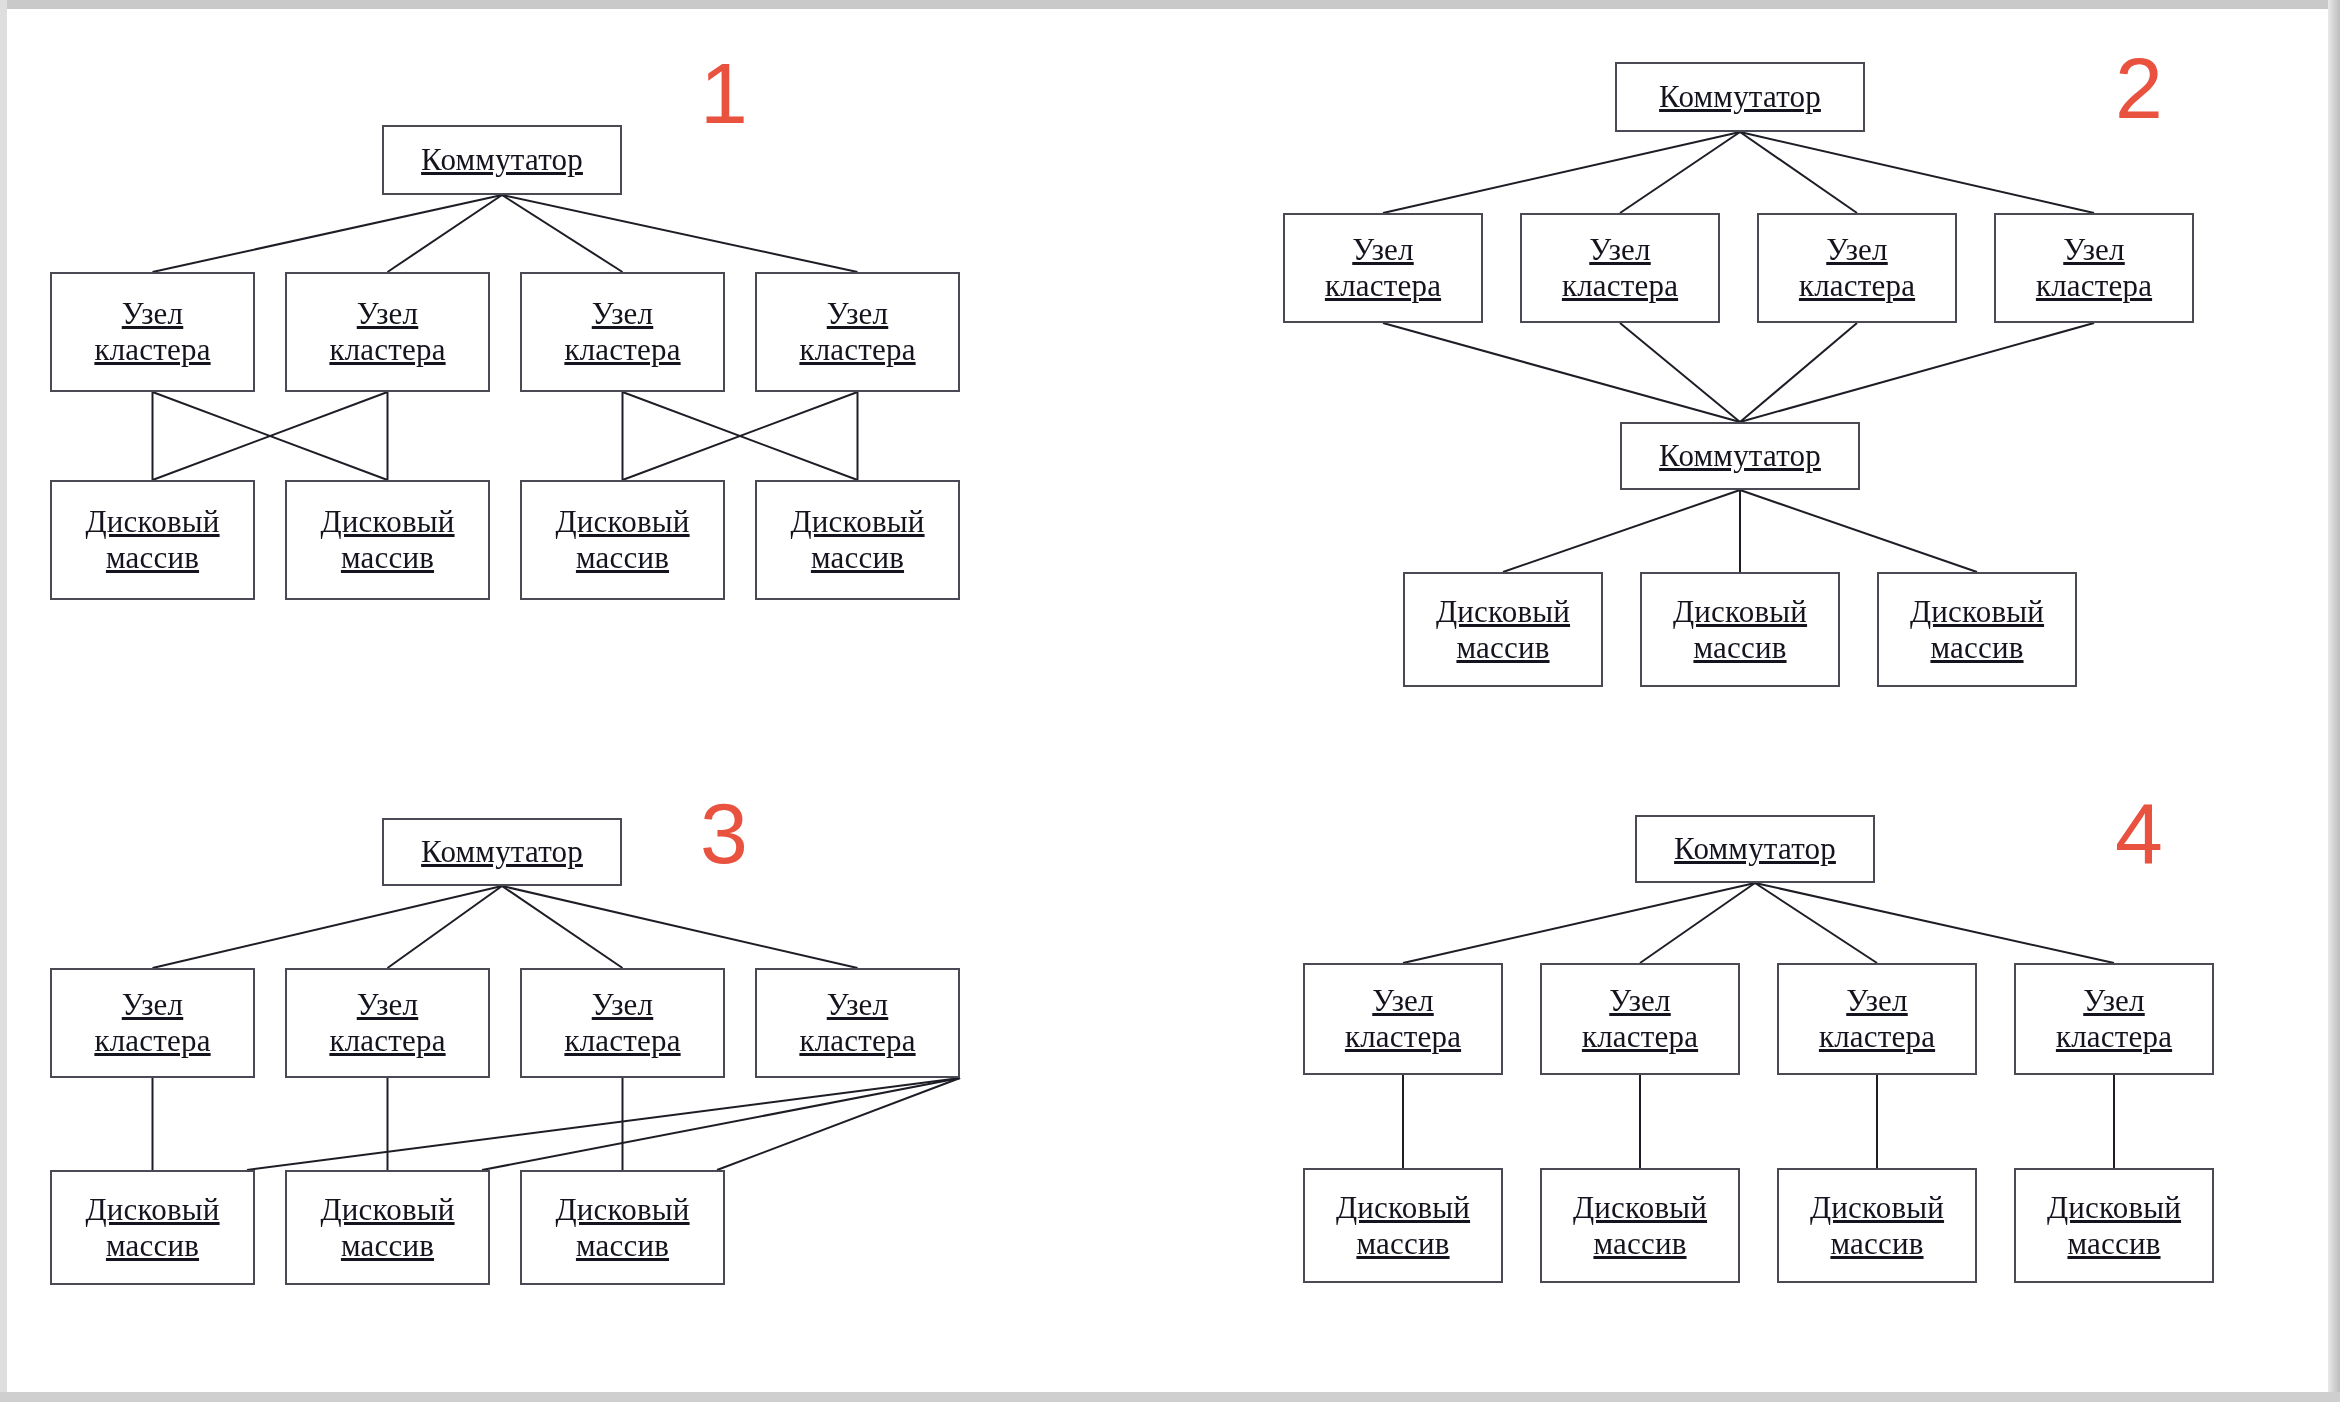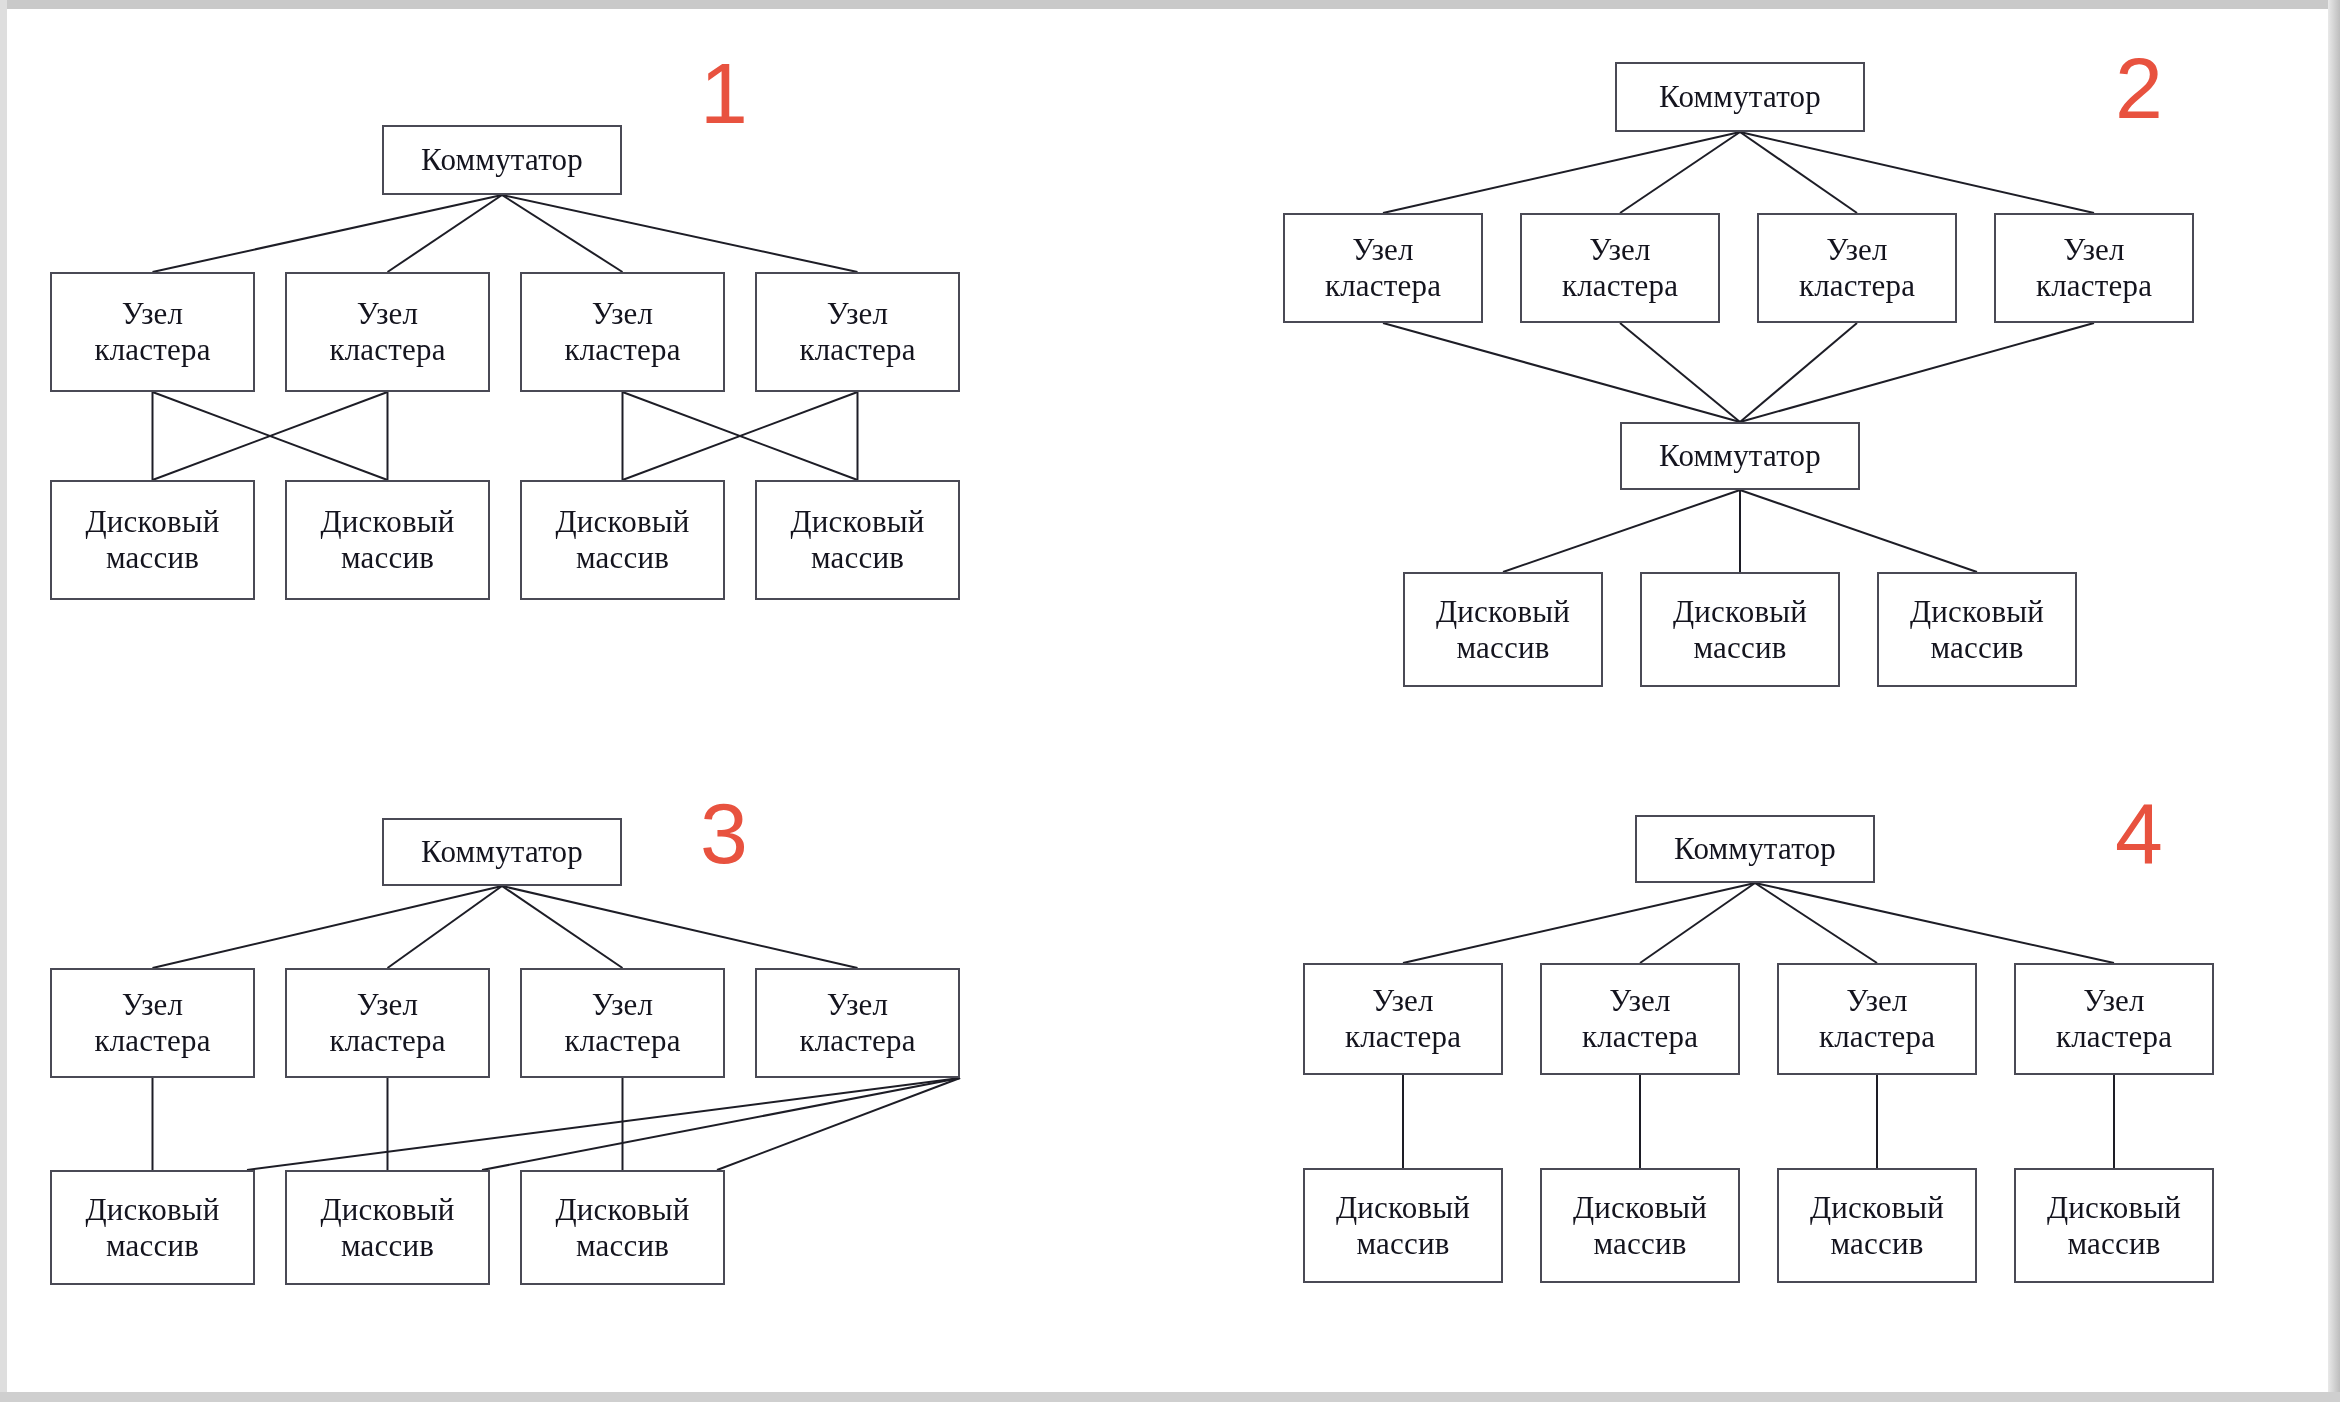--- a/index.html
+++ b/index.html
@@ -48,21 +48,21 @@
     background: #ffffff;
     display: flex;
     align-items: center;
     justify-content: center;
     text-align: center;
     color: #14141e;
     line-height: 1.16;
     font-size: 31px;
     letter-spacing: 0.2px;
   }
-  .node span { display: block; padding: 0 4px; }
+  .node span { display: block; padding: 0 4px; text-decoration: underline; }
 
   .panel-number {
     position: absolute;
     color: #e8523f;
     font-family: "Liberation Sans", "DejaVu Sans", sans-serif;
     font-size: 86px;
     font-weight: 400;
     line-height: 1;
   }
 </style>

